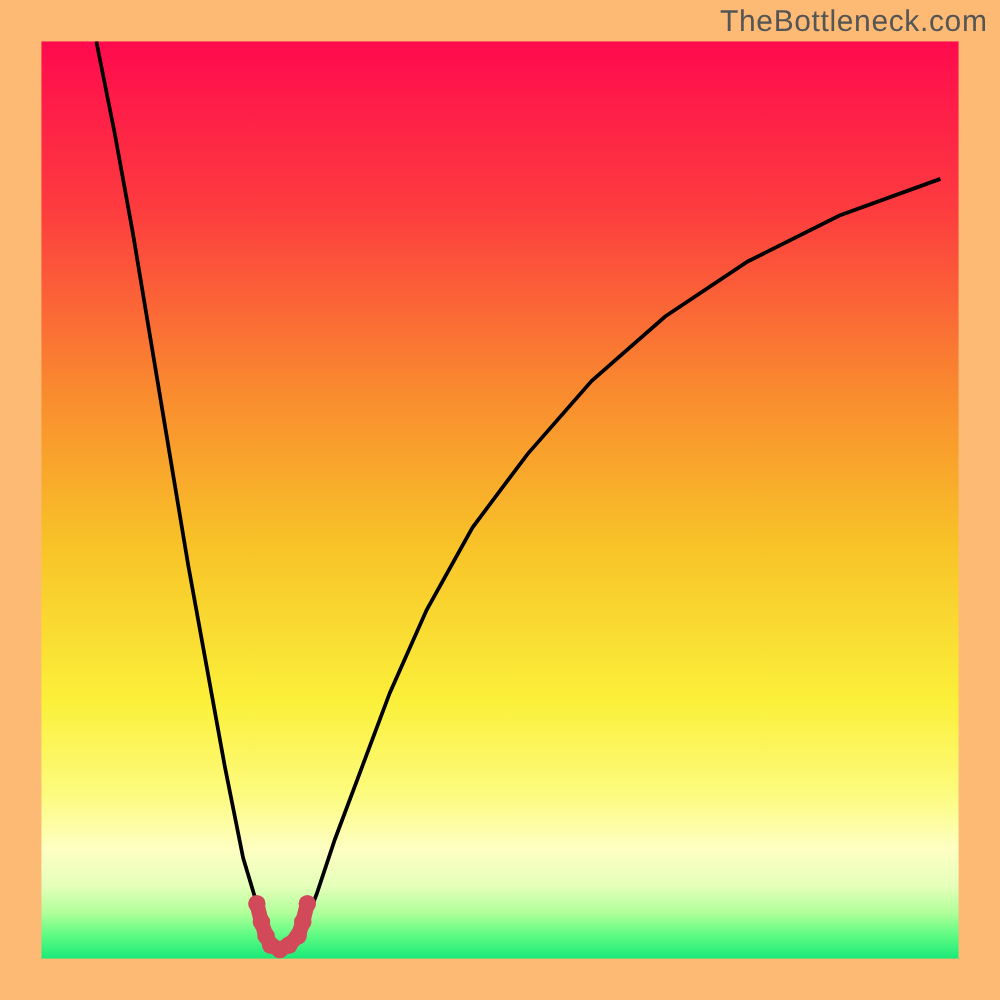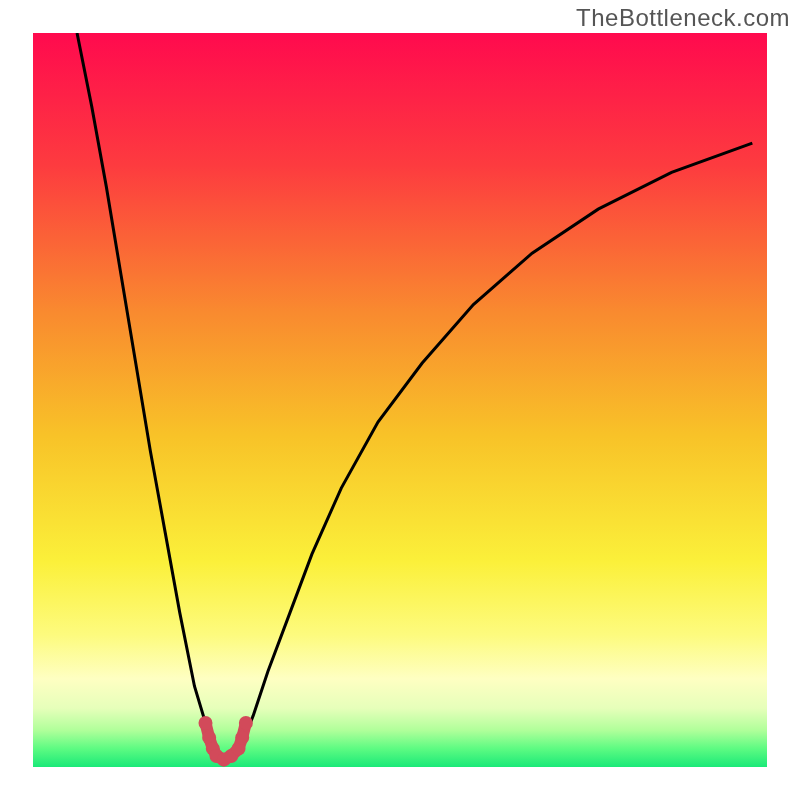--- a/index.html
+++ b/index.html
@@ -1,21 +1,21 @@
 <!DOCTYPE html>
 <html><head>
 <meta charset="utf-8">
 <style>
   * { margin: 0; padding: 0; box-sizing: border-box; }
   html, body { width: 800px; height: 800px; overflow: hidden; background: #000; }
   .stage {
     position: relative;
     width: 800px;
     height: 800px;
-    background: #ffffff;
+    background: #fdba74;
   }
   .watermark {
     position: absolute;
     top: 4px;
     right: 10px;
     font-family: Arial, Helvetica, sans-serif;
     font-size: 24px;
     color: #555;
     letter-spacing: 0.5px;
     user-select: none;

